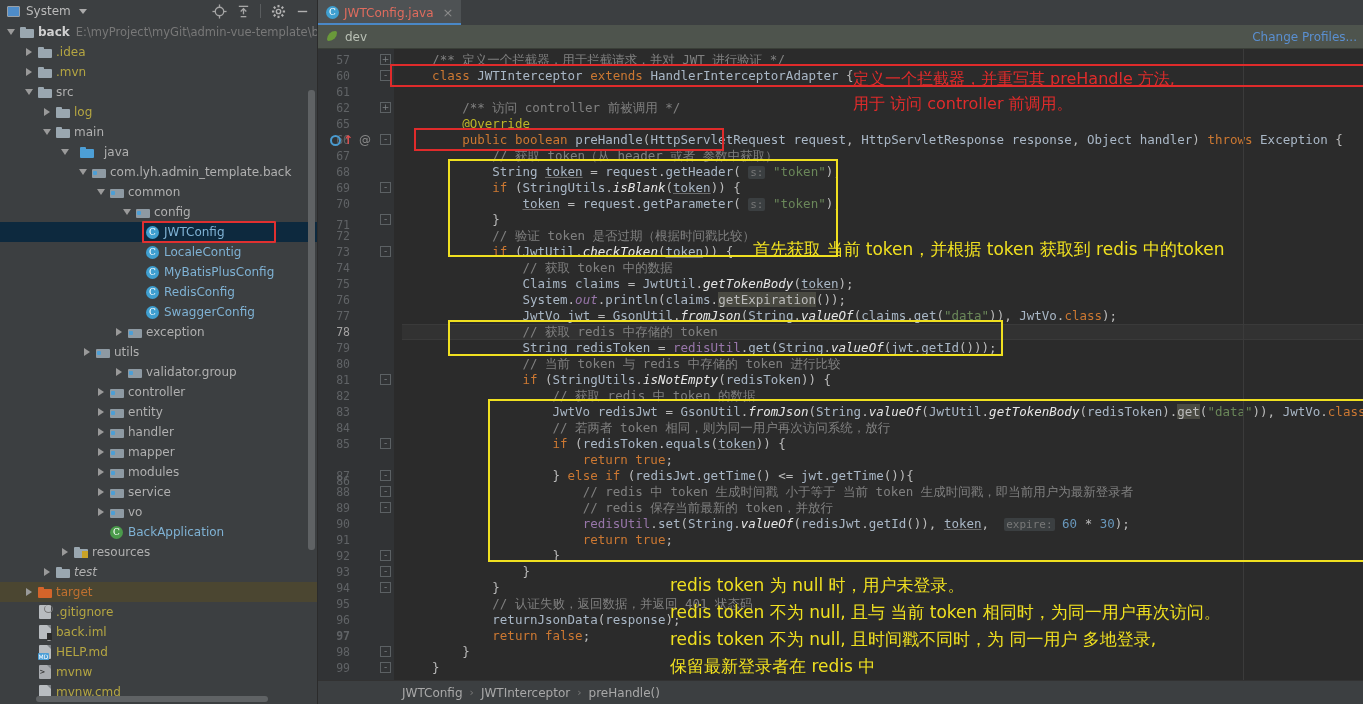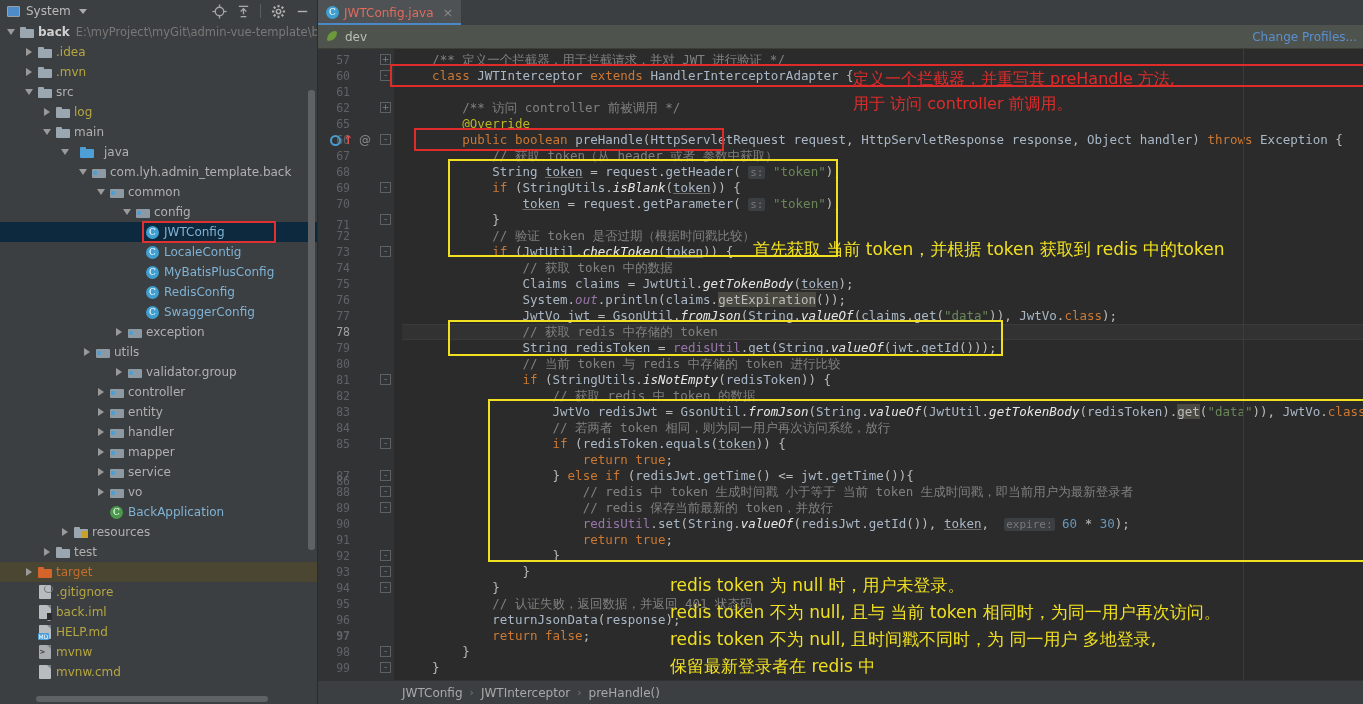--- a/index.html
+++ b/index.html
@@ -471,20 +471,29 @@
           </span>
           <span class="lbl col-grey">mapper</span>
         </div>
         <div class="node" style="padding-left: 94px;">
           <span class="arrow">
             <span class="tri-r"></span>
           </span>
           <span class="ic">
             <span class="p-ico"></span>
           </span>
+          <span class="lbl col-grey">modules</span>
+        </div>
+        <div class="node" style="padding-left: 94px;">
+          <span class="arrow">
+            <span class="tri-r"></span>
+          </span>
+          <span class="ic">
+            <span class="p-ico"></span>
+          </span>
           <span class="lbl col-grey">service</span>
         </div>
         <div class="node" style="padding-left: 94px;">
           <span class="arrow">
             <span class="tri-r"></span>
           </span>
           <span class="ic">
             <span class="p-ico"></span>
           </span>
           <span class="lbl col-grey">vo</span>
@@ -500,21 +509,21 @@
           <span class="arrow">
             <span class="tri-r"></span>
           </span>
           <span class="ic">
             <span class="f-ico res">
               <span class="lines"></span>
             </span>
           </span>
           <span class="lbl col-grey">resources</span>
         </div>
-        <div class="node" style="padding-left: 40px;">
+        <div class="node" style="padding-left: 40px; font-style: italic;">
           <span class="arrow">
             <span class="tri-r"></span>
           </span>
           <span class="ic">
             <span class="f-ico"></span>
           </span>
           <span class="lbl col-grey">test</span>
         </div>
         <div class="node tgt-row" style="padding-left: 22px;">
           <span class="arrow">

